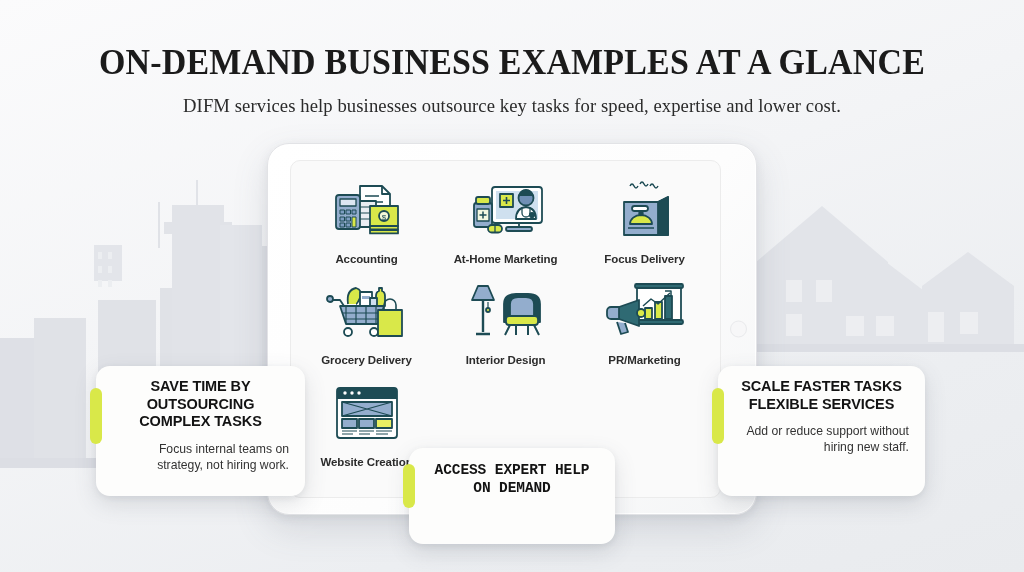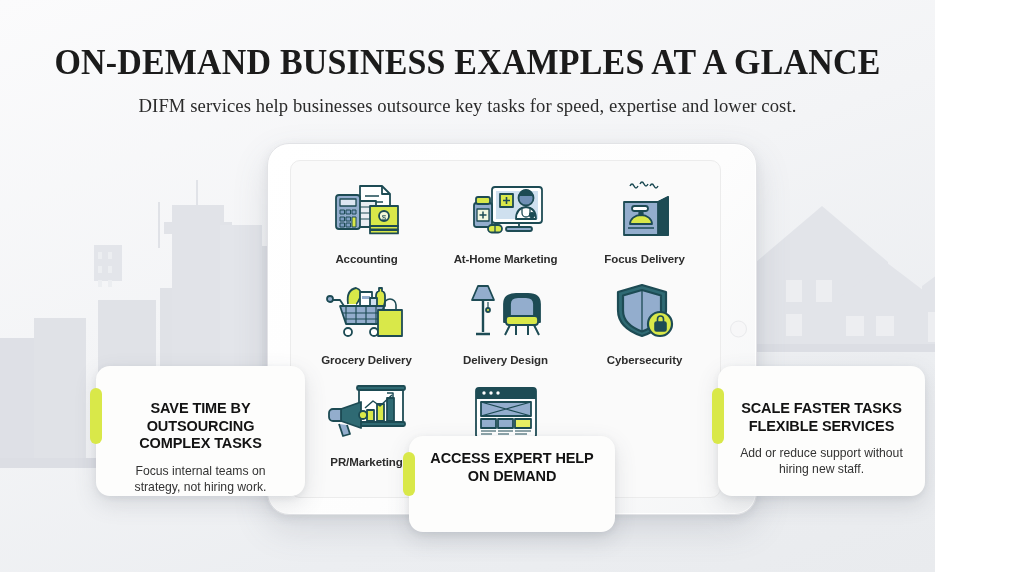--- a/index.html
+++ b/index.html
@@ -7,21 +7,21 @@
   body {
     width: 1024px;
     height: 572px;
     overflow: hidden;
     font-family: "Liberation Sans", sans-serif;
     background: #ffffff;
   }
 
   .canvas {
     position: relative;
-    width: 935px;
+    width: 1024px;
     height: 572px;
     background:
       linear-gradient(160deg, #fbfbfc 0%, #f3f4f6 45%, #eceef1 75%, #e9ebee 100%);
     overflow: hidden;
   }
 
   
   .bg-art {
     position: absolute;
     left: 0; top: 0;
@@ -124,21 +124,21 @@
 
   
   .card {
     position: absolute;
     background: #fdfdfc;
     border-radius: 14px;
     box-shadow:
       0 8px 22px rgba(80, 85, 100, 0.16),
       0 2px 6px rgba(80, 85, 100, 0.09);
     z-index: 6;
-    padding: 34px 16px 16px 16px;
+    padding: 12px 16px 16px 16px;
     text-align: center;
   }
   .card .accent {
     position: absolute;
     left: -6px;
     top: 22px;
     width: 12px;
     height: 56px;
     background: #d9e849;
     border-radius: 7px;
@@ -148,24 +148,25 @@
     font-weight: bold;
     color: #131313;
     line-height: 1.22;
     letter-spacing: -0.1px;
   }
   .card .card-body {
     margin-top: 10px;
     font-size: 12.2px;
     color: #333333;
     line-height: 1.32;
+    text-align: right;
   }
 
   #card-left  { left: 96px;  top: 366px; width: 209px; height: 130px; }
-  #card-mid   { left: 409px; top: 436px; width: 206px; height: 96px;  padding-top: 14px; }
+  #card-mid   { left: 409px; top: 448px; width: 206px; height: 96px;  padding-top: 14px; font-family: Liberation Mono, monospace; }
   #card-right { left: 718px; top: 366px; width: 207px; height: 130px; }
   #card-mid .accent { top: 16px; height: 44px; }
 </style>
 </head>
 <body>
 
 <div class="canvas">
 
   <svg class="bg-art" viewBox="0 0 1024 572" preserveAspectRatio="none">
     <g fill="#e0e2e7">
@@ -368,38 +369,23 @@
                 <path d="M22 20 v6" stroke-width="1.2" fill="none"></path>
                 <circle cx="22" cy="28" r="2" fill="#d9e849"></circle>
 
                 <path d="M38 22 q0-10 12-10 h12 q12 0 12 10 v18 h-36z" fill="#1d4b54"></path>
                 <path d="M44 22 q0-7 8-7 h8 q8 0 8 7 v16 h-24z" fill="#93adcd"></path>
                 <rect x="40" y="34" width="32" height="9" rx="3" fill="#d9e849"></rect>
                 <path d="M44 43 l-5 10 M68 43 l5 10 M50 43 v10 M62 43 v10" stroke-width="2" fill="none"></path>
               </g>
             </svg>
           </span>
-          <span class="label">Delivery Design</span>
-        </div>
-
-        <div class="cell">
-          <span class="glyph">
-            <svg width="62" height="58" viewBox="0 0 62 58">
-              <g stroke="#1d4b54" stroke-width="2.2" stroke-linejoin="round">
-                <path d="M28 3 L52 10 v18 q0 18 -24 26 Q4 46 4 28 V10z" fill="#2f6a73"></path>
-                <path d="M28 8 L47 13.5 v15 q0 14 -19 21 Q9 42.5 9 28.5 V13.5z" fill="#93adcd"></path>
-                <path d="M28 8 v41" stroke-width="1.3"></path>
-                <circle cx="46" cy="42" r="12" fill="#d9e849"></circle>
-                <rect x="41" y="40" width="11" height="9" rx="1.6" fill="#1d4b54" stroke-width="1.6"></rect>
-                <path d="M43.5 40 v-3 a3 3 0 0 1 6 0 v3" fill="none" stroke-width="1.6"></path>
-              </g>
-            </svg>
-          </span>
-          <span class="label">Cybersecurity</span>
-        </div>
+          <span class="label">Interior Design</span>
+        </div>
+
 
         <div class="cell">
           <span class="glyph">
             <svg width="80" height="58" viewBox="0 0 80 58">
               <g stroke="#1d4b54" stroke-width="1.8" stroke-linejoin="round">
 
                 <rect x="32" y="4" width="44" height="36" fill="#ffffff"></rect>
                 <rect x="30" y="2" width="48" height="4" rx="1.5" fill="#2f6a73"></rect>
                 <rect x="30" y="38" width="48" height="4" rx="1.5" fill="#2f6a73"></rect>
                 <rect x="40" y="26" width="7" height="11" fill="#d9e849"></rect>

